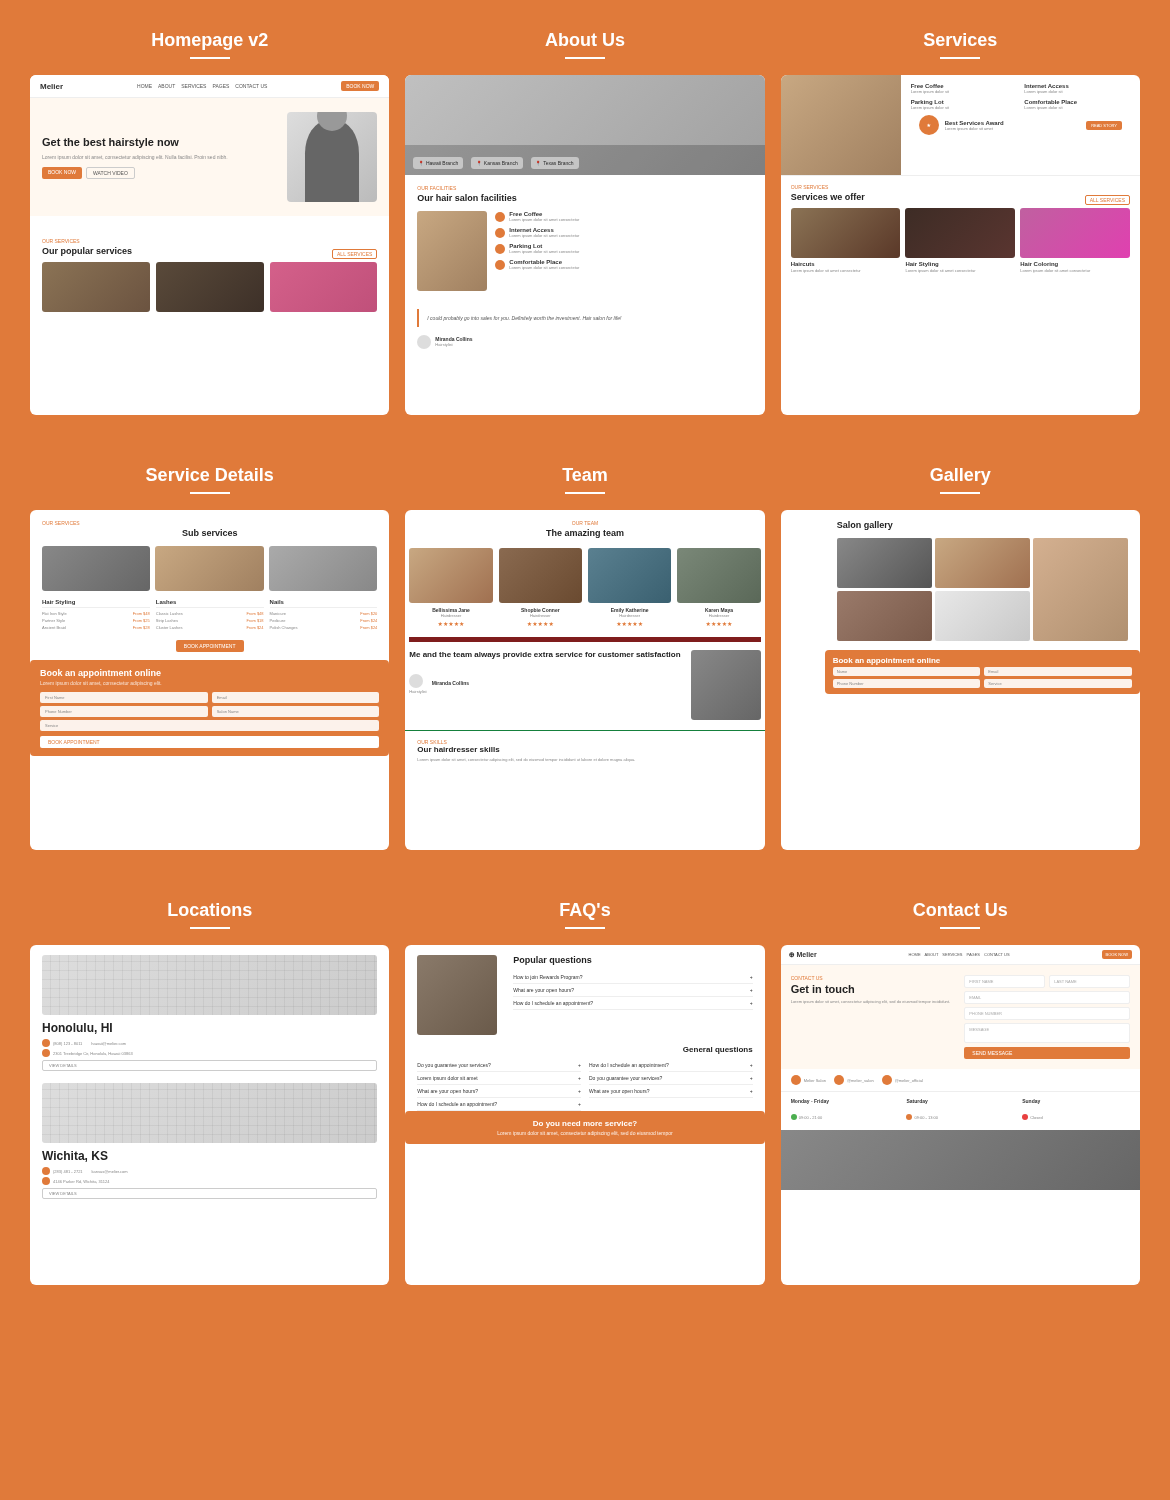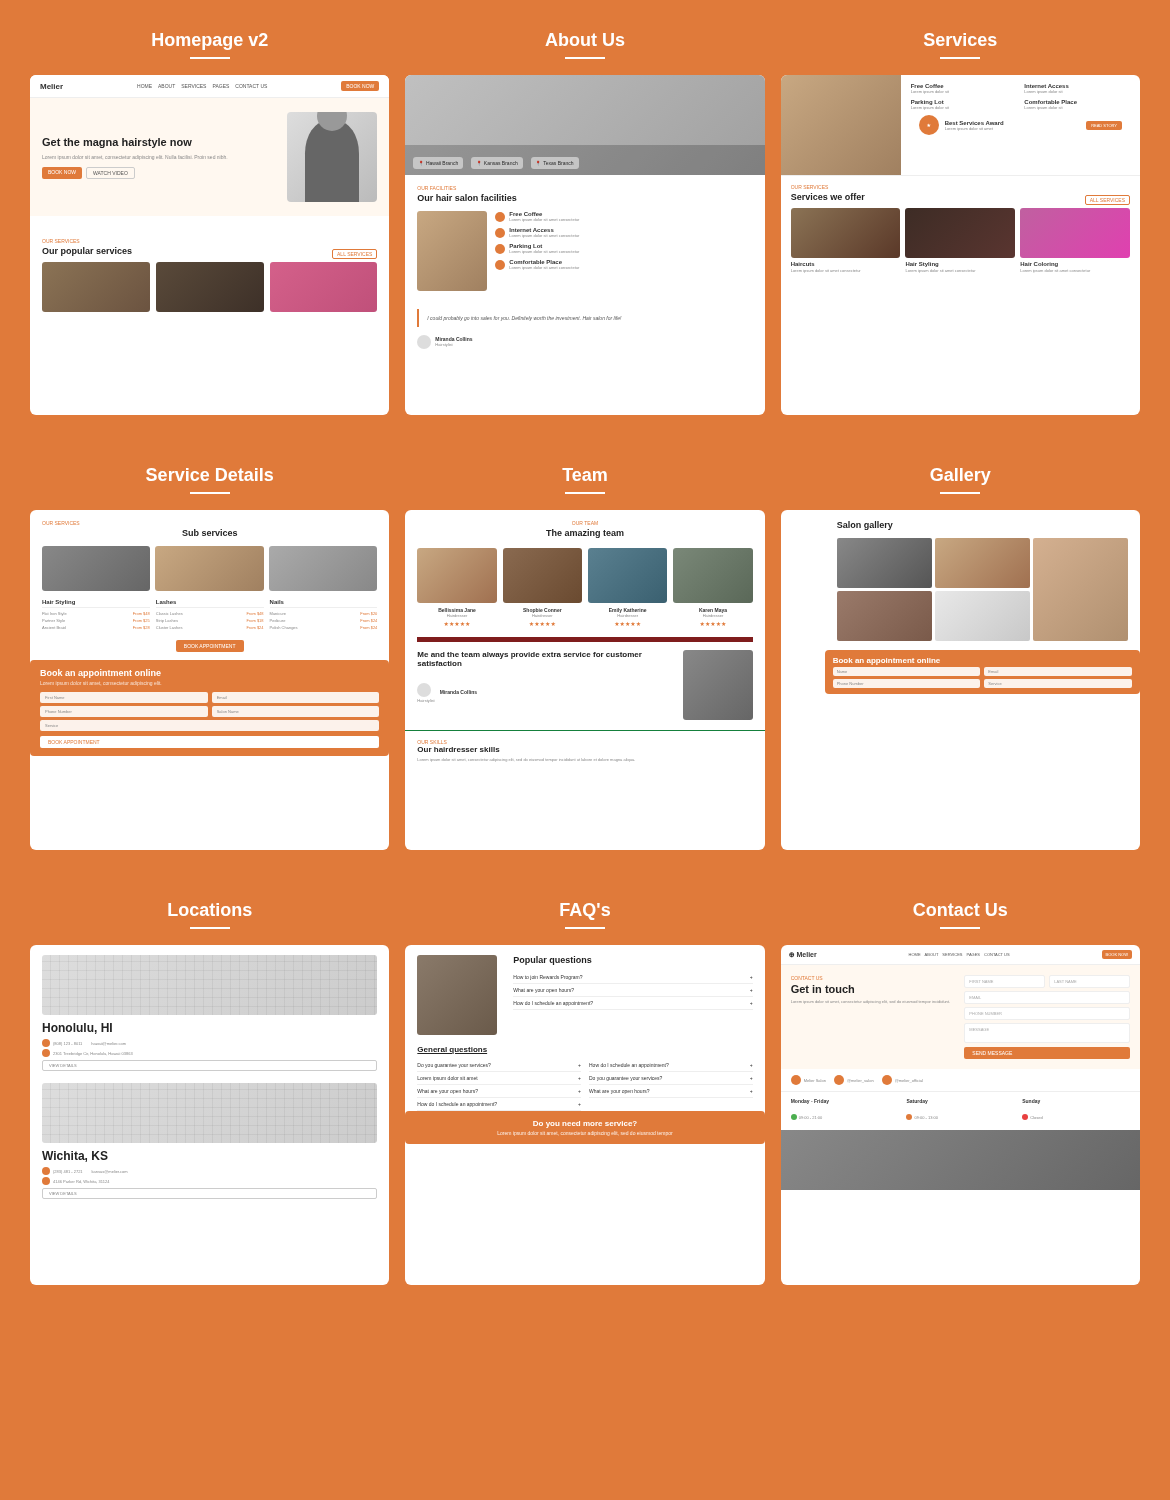--- a/index.html
+++ b/index.html
@@ -241,21 +241,21 @@
       padding: 8px 10px;
       margin: 0 -12px -10px;
     }
     .sd-booking h3 { color: #fff; font-size: 9px; text-align: left; margin-bottom: 2px; }
     .sd-booking p { color: rgba(255,255,255,0.8); font-size: 5px; margin-bottom: 6px; }
     .sd-booking-fields { display: flex; gap: 4px; flex-wrap: wrap; }
     .sd-field { background: rgba(255,255,255,0.9); border-radius: 2px; padding: 3px 5px; font-size: 4px; color: #888; flex: 1; min-width: 40px; }
     .sd-submit { background: #fff; color: #E07A3A; font-size: 5px; padding: 3px 8px; border-radius: 2px; margin-top: 5px; display: block; }
 
     
-    .team-card { padding: 10px 12px; }
+    .team-card { padding: 10px 4px; }
     .team-card .sub-label { font-size: 5px; color: #E07A3A; margin-bottom: 2px; text-align: center; }
     .team-card h3 { font-size: 9px; font-weight: bold; color: #222; margin-bottom: 10px; text-align: center; }
     .team-members { display: flex; gap: 6px; margin-bottom: 10px; }
     .team-member { flex: 1; text-align: center; }
     .member-photo {
       height: 55px;
       background: linear-gradient(135deg, #d4a882 0%, #b08060 100%);
       border-radius: 3px;
       margin-bottom: 4px;
     }
@@ -348,21 +348,21 @@
       height: 80px;
       background: linear-gradient(135deg, #8a7a6a 0%, #6a5a4a 100%);
       border-radius: 3px;
       flex-shrink: 0;
     }
     .faq-hero-text { flex: 1; }
     .faq-hero-text h3 { font-size: 9px; font-weight: bold; color: #222; margin-bottom: 6px; }
     .faq-item { border-bottom: 1px solid #eee; padding: 3px 0; display: flex; justify-content: space-between; align-items: center; }
     .faq-item span { font-size: 5px; color: #333; }
     .faq-arrow { color: #888; font-size: 7px; }
-    .faq-section-title { font-size: 8px; font-weight: bold; color: #222; margin: 8px 0 5px; text-align: left; text-decoration: underline; }
+    .faq-section-title { font-size: 8px; font-weight: bold; color: #222; margin: 8px 0 5px; text-align: right; }
     .faq-cols { display: flex; gap: 8px; }
     .faq-col { flex: 1; }
     .faq-footer {
       background: #E07A3A;
       border-radius: 4px;
       padding: 8px;
       text-align: center;
       margin: 0 -12px -10px;
     }
     .faq-footer h3 { color: #fff; font-size: 8px; font-weight: bold; margin-bottom: 2px; }
@@ -460,21 +460,21 @@
             <span>ABOUT</span>
             <span>SERVICES</span>
             <span>PAGES</span>
             <span>CONTACT US</span>
           </div>
           <span class="btn-book">BOOK NOW</span>
         </div>
 
         <div class="hp-hero">
           <div class="hp-hero-text">
-            <h2>Get the magna hairstyle now</h2>
+            <h2>Get the best hairstyle now</h2>
             <p>Lorem ipsum dolor sit amet, consectetur adipiscing elit. Nulla facilisi. Proin sed nibh.</p>
             <div class="hp-hero-btns">
               <span class="btn-primary">BOOK NOW</span>
               <span class="btn-secondary">WATCH VIDEO</span>
             </div>
           </div>
           <div class="hp-hero-img">
             <div class="hair-model">
               <div class="person-shape"></div>
             </div>

